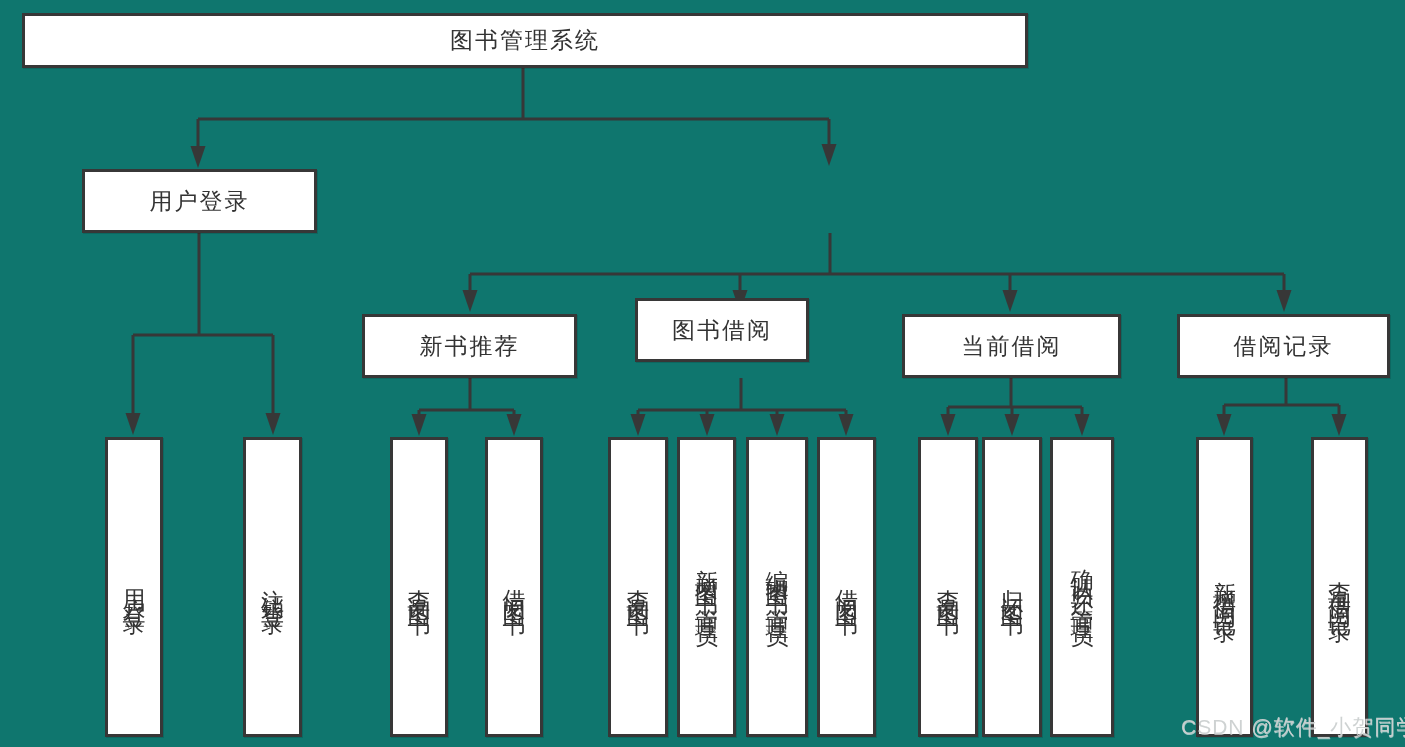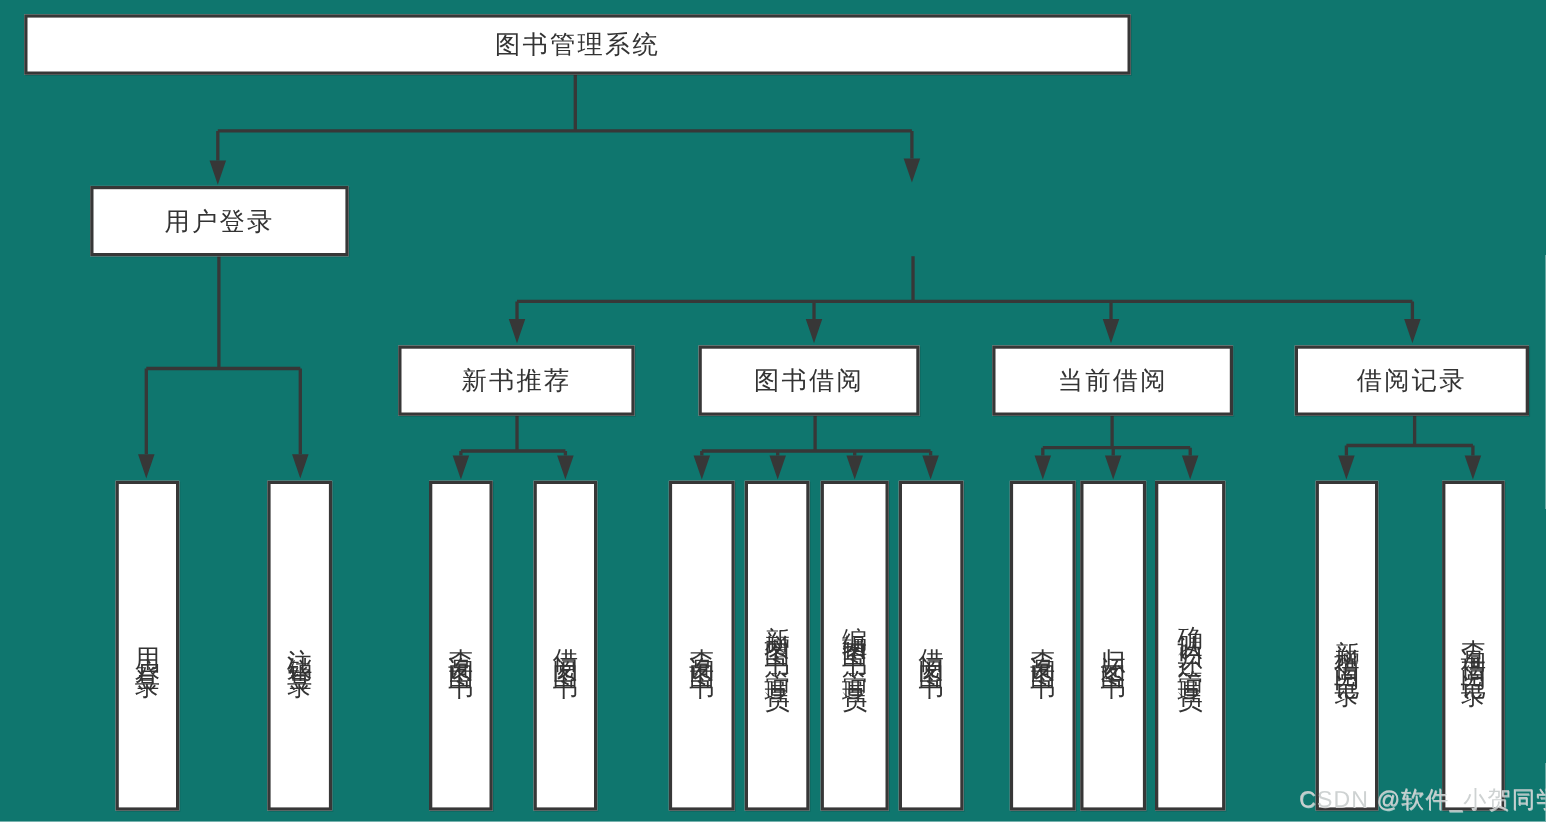--- a/index.html
+++ b/index.html
@@ -96,21 +96,21 @@
       <polygon points="1216.5,414 1231.5,414 1224,436"></polygon>
       <polygon points="1331.5,414 1346.5,414 1339,436"></polygon>
     </g>
   </svg>
 
   <div class="node" style="left:22px; top:13px; width:1006px; height:55px;">图书管理系统</div>
 
   <div class="node" style="left:82px; top:169px; width:235px; height:64px;">用户登录</div>
 
   <div class="node" style="left:362px; top:314px; width:215px; height:64px;">新书推荐</div>
-  <div class="node" style="left:635px; top:314px; width:201px; height:64px;">图书借阅</div>
+  <div class="node" style="left:635px; top:298px; width:174px; height:64px;">图书借阅</div>
   <div class="node" style="left:902px; top:314px; width:219px; height:64px;">当前借阅</div>
   <div class="node" style="left:1177px; top:314px; width:213px; height:64px;">借阅记录</div>
 
   <div class="node vbox" style="left:105px; top:437px; width:58px; height:300px;">用户登录</div>
   <div class="node vbox" style="left:243px; top:437px; width:59px; height:300px;">注销登录</div>
 
   <div class="node vbox" style="left:390px; top:437px; width:58px; height:300px;">查询图书</div>
   <div class="node vbox" style="left:485px; top:437px; width:58px; height:300px;">借阅图书</div>
 
   <div class="node vbox" style="left:608px; top:437px; width:60px; height:300px;">查询图书</div>

